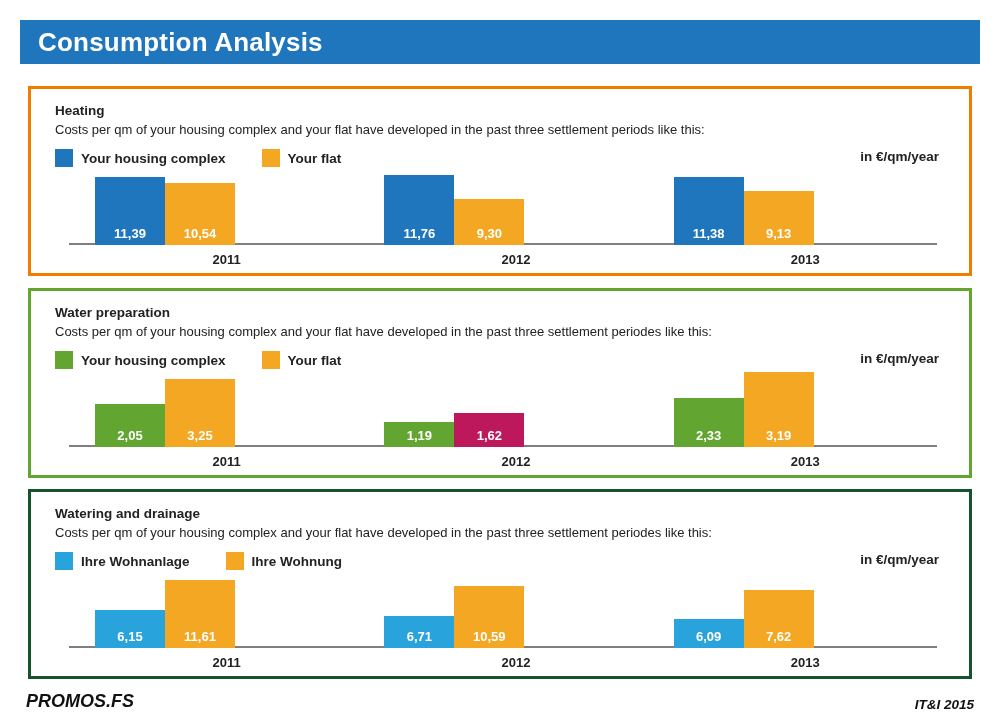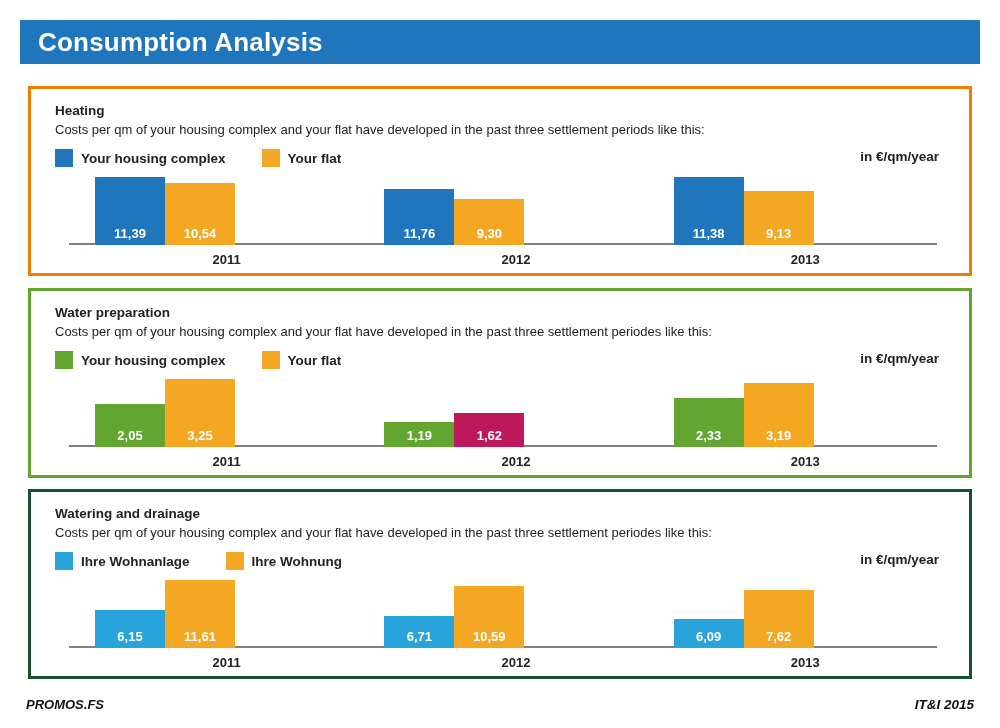--- a/index.html
+++ b/index.html
@@ -182,21 +182,21 @@
     font-weight: bold;
     color: #222222;
     padding-left: 26px;
   }
 
   
   .footer-left {
     position: absolute;
     left: 26px;
     bottom: 16px;
-    font-size: 13px;
+    font-size: 18px;
     font-weight: bold;
     font-style: italic;
     color: #111111;
   }
   .footer-right {
     position: absolute;
     right: 26px;
     bottom: 16px;
     font-size: 13.5px;
     font-weight: bold;
@@ -238,21 +238,21 @@
                 <span class="bar-value">11,39</span>
               </div>
               <div class="bar" style="height:62px;background:#f4a723">
                 <span class="bar-value">10,54</span>
               </div>
             </div>
             <div class="group-label">2011</div>
           </div>
           <div class="group">
             <div class="bars">
-              <div class="bar" style="height:56px;background:#1f76bc">
+              <div class="bar" style="height:70px;background:#1f76bc">
                 <span class="bar-value">11,76</span>
               </div>
               <div class="bar" style="height:46px;background:#f4a723">
                 <span class="bar-value">9,30</span>
               </div>
             </div>
             <div class="group-label">2012</div>
           </div>
           <div class="group">
             <div class="bars">
@@ -309,21 +309,21 @@
                 <span class="bar-value">1,62</span>
               </div>
             </div>
             <div class="group-label">2012</div>
           </div>
           <div class="group">
             <div class="bars">
               <div class="bar" style="height:49px;background:#62a530">
                 <span class="bar-value">2,33</span>
               </div>
-              <div class="bar" style="height:64px;background:#f4a723">
+              <div class="bar" style="height:75px;background:#f4a723">
                 <span class="bar-value">3,19</span>
               </div>
             </div>
             <div class="group-label">2013</div>
           </div>
         </div>
       </div>
     </div>
   </div>
 

